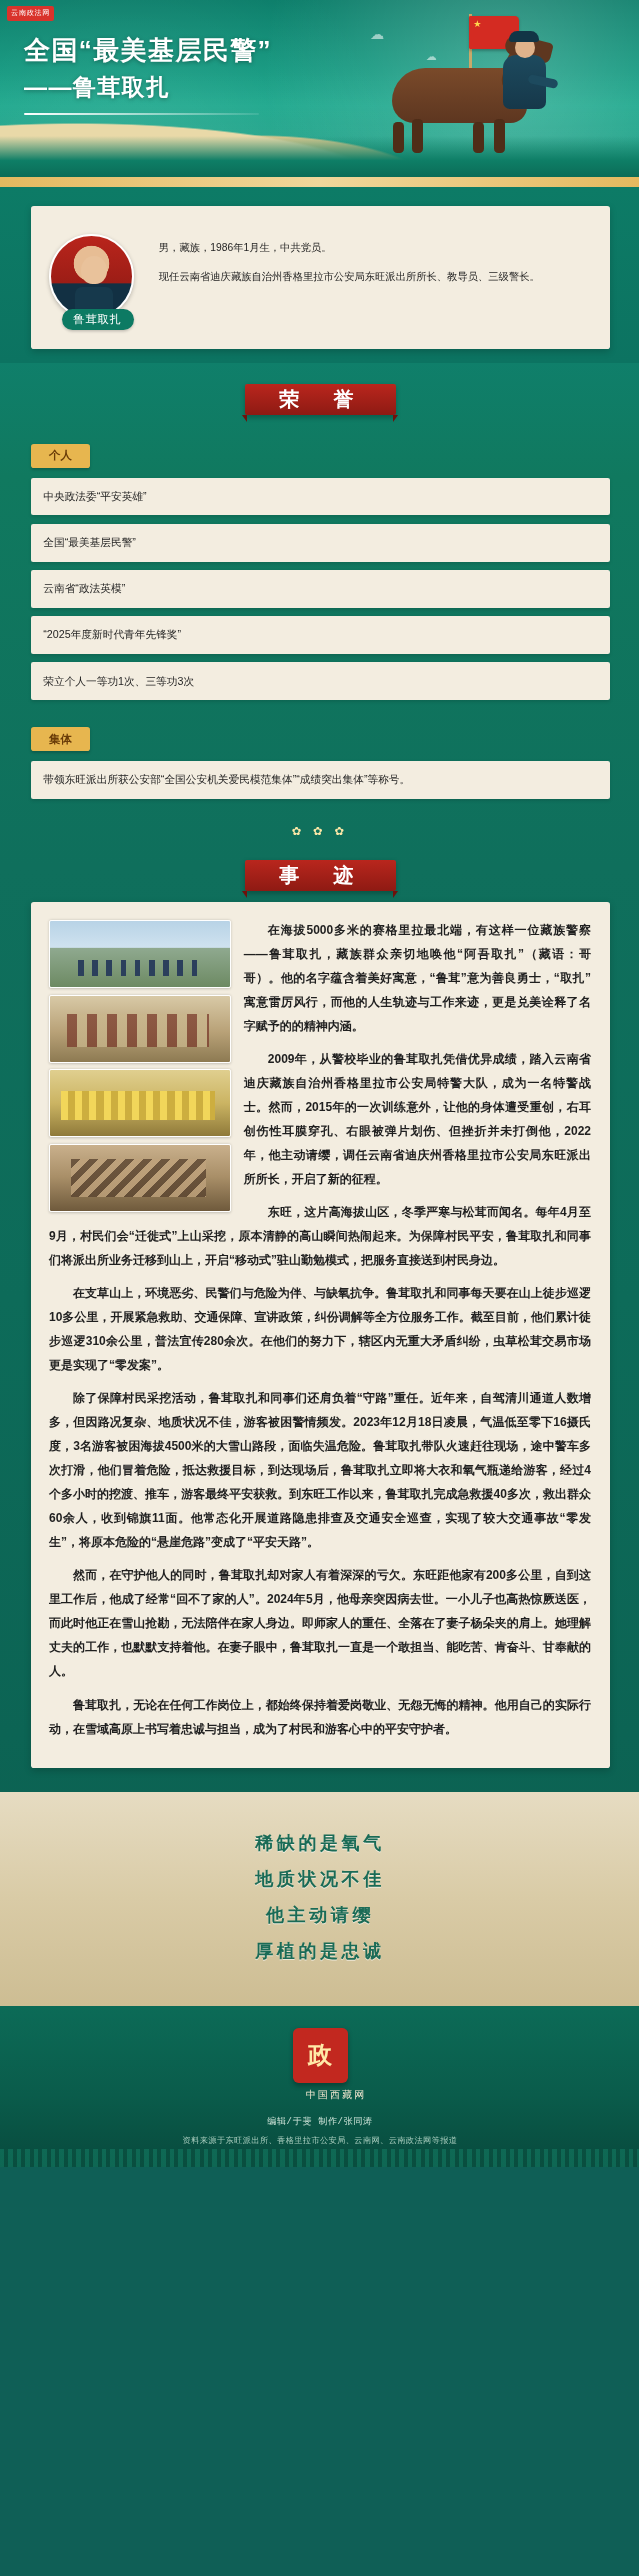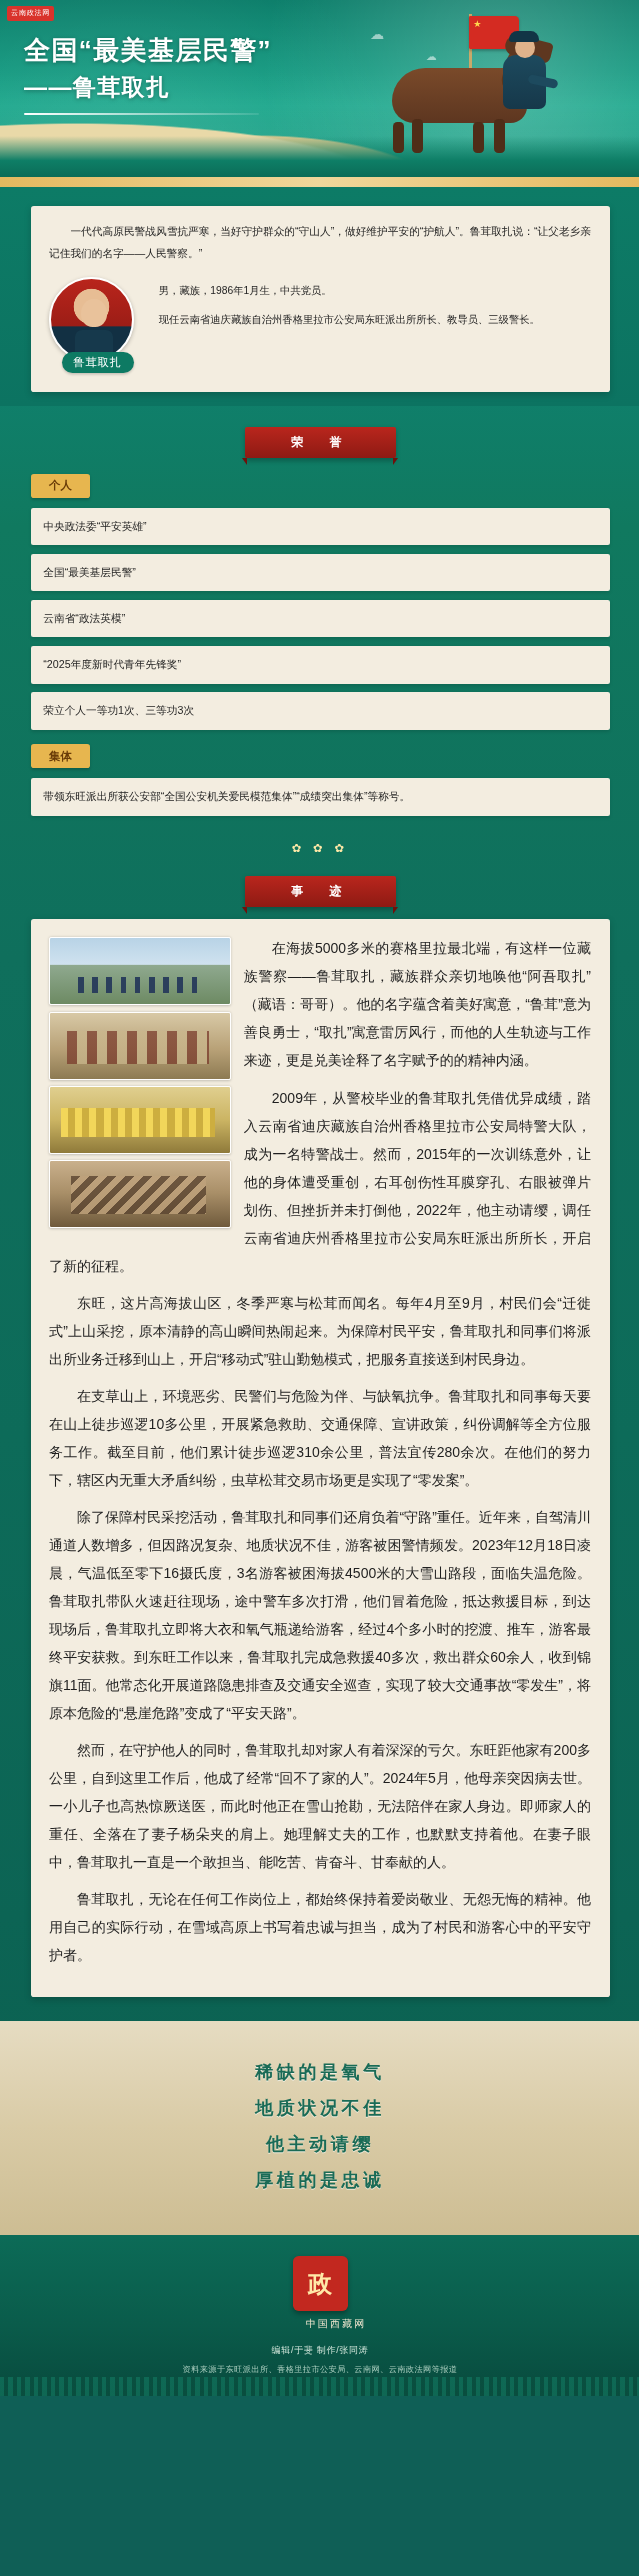--- a/index.html
+++ b/index.html
@@ -177,21 +177,21 @@
 
   
   .section-head {
     display: flex; justify-content: center; padding: 21.3px 0 5.7px 0;
   }
   .ribbon {
     position: relative; min-width: 151px; height: 31px;
     background: linear-gradient(180deg, #b9261d, #8e1a13);
     border-radius: 2.1px;
     display: flex; align-items: center; justify-content: center;
-    color: #fff; font-size: 12px; letter-spacing: 7.1px; font-weight: bold;
+    color: #fff; font-size: 20px; letter-spacing: 7.1px; font-weight: bold;
     box-shadow: 0 2.1px 5.7px rgba(0,0,0,0.25);
   }
   .ribbon::before, .ribbon::after {
     content: ""; position: absolute; top: 6.4px; width: 18.5px; height: 18.5px;
     background: #7e140e; transform: rotate(45deg); z-index: -1;
   }
   .ribbon::before { left: -8.5px; } .ribbon::after { right: -8.5px; }
   .ribbon-tail-l, .ribbon-tail-r {
     position: absolute; top: 31px; width: 0; height: 0;
     border-style: solid;
@@ -201,21 +201,21 @@
 
   .butterflies { text-align: center; color: #ffe9a8; font-size: 11.4px; letter-spacing: 4.3px; margin-top: 10px; }
 
   
   .honor-wrap { width: 579px; margin: 4.3px auto 0 auto; padding-bottom: 7.1px; }
   .sub-tag {
     display: inline-block;
     background: #e7b64f; color: #6a3c08;
     font-size: 11.4px; font-weight: bold;
     padding: 4.3px 18.5px; border-radius: 2.8px;
-    margin: 6px 0 10px 0;
+    margin: 19px 0 10px 0;
     box-shadow: 0 1.4px 2.8px rgba(0,0,0,0.2);
   }
   .honor-item {
     background: #f3ede0;
     border-radius: 2.1px;
     padding: 9.2px 12.8px;
     margin-bottom: 8.5px;
     font-size: 10.7px; line-height: 1.8;
     color: #1f1f1f;
     box-shadow: 0 1.4px 3.6px rgba(0,0,0,0.12);
@@ -238,22 +238,22 @@
   .ph1 { background: linear-gradient(180deg, #b8d3e6 0%, #cfe2ef 40%, #8fa98f 41%, #6d8a63 100%); }
   .ph1::after { content:""; position:absolute; left:28.4px; bottom:11.4px; width:121px; height:15.6px; background:repeating-linear-gradient(90deg,#2b3f5c 0 5.7px, transparent 5.7px 14.2px); }
   .ph2 { background: linear-gradient(180deg, #d8c9a6 0%, #b8a177 55%, #8d7a52 100%); }
   .ph2::after { content:""; position:absolute; left:17px; top:18.5px; width:142px; height:33px; background:repeating-linear-gradient(90deg,#7a3b2c 0 10px, #c9b68c 10px 20px); opacity:.75; }
   .ph3 { background: linear-gradient(180deg, #e0cf8f 0%, #cbb463 50%, #8f7a3a 100%); }
   .ph3::after { content:""; position:absolute; left:11.4px; top:21.3px; width:154px; height:28.4px; background:repeating-linear-gradient(90deg,#f2d65a 0 7.1px, #cdae3f 7.1px 14.2px); }
   .ph4 { background: linear-gradient(180deg, #c9b08c 0%, #a98f68 48%, #6f5a3c 100%); }
   .ph4::after { content:""; position:absolute; left:21.3px; top:14.2px; width:135px; height:38px; background:repeating-linear-gradient(135deg,#5a4430 0 6.4px, #bfa27c 6.4px 12.8px); opacity:.8; }
   .deeds-card p {
     margin: 0 0 9.2px 0;
-    font-size: 14px; line-height: 2.0; color: #1f1f1f;
-    text-indent: 2em; text-align: justify;
+    font-size: 12px; line-height: 2.0; color: #1f1f1f;
+    text-indent: 2em; text-align: justify; font-weight: bold;
   }
   .clearfix::after { content: ""; display: block; clear: both; }
 
   
   .slogan {
     margin-top: 24px;
     background: linear-gradient(180deg, #e6dcc2 0%, #d9cba6 50%, #cdbd93 100%);
     padding: 33px 0 37px 0;
     text-align: center;
   }
@@ -269,21 +269,21 @@
     padding: 21.3px 0 18.5px 0; text-align: center; position: relative;
   }
   .footer-logo {
     width: 55px; height: 55px; margin: 0 auto 5.7px auto;
     background: #c2281f; border-radius: 5.7px;
     display: flex; align-items: center; justify-content: center;
     color: #ffe9a8; font-size: 24px; font-weight: bold;
     box-shadow: 0 2.1px 5.7px rgba(0,0,0,0.3);
   }
   .footer-site { color: #f0e6cf; font-size: 10px; letter-spacing: 2.1px; margin-bottom: 12.8px; margin-left: 32px; }
-  .footer-credit { color: #cfe4d9; font-size: 9px; letter-spacing: 0.7px; margin-bottom: 5.7px; }
+  .footer-credit { color: #cfe4d9; font-size: 9px; letter-spacing: 0.7px; margin-bottom: 5.7px; font-family: Liberation Mono, monospace; }
   .footer-note { color: #a9cdbe; font-size: 8.2px; letter-spacing: 0.4px; line-height: 1.8; padding: 0 12px; }
   .footer-grass {
     position: absolute; bottom: 0; left: 0; width: 640px; height: 18.5px;
     background: repeating-linear-gradient(90deg, rgba(18,120,96,0.9) 0 4.3px, rgba(10,80,64,0.9) 4.3px 8.5px);
     opacity: .7;
   }
 </style>
 </head>
 <body>
 
@@ -320,21 +320,20 @@
       <div class="hero-title">全国“最美基层民警”</div>
       <div class="hero-sub">——鲁茸取扎</div>
       <div class="hero-rule"></div>
     </div>
   </div>
 
   <div class="band-top"></div>
 
   <div class="quote-wrap">
     <div class="quote-card">
-      <div class="quote-text">一代代高原民警战风雪抗严寒，当好守护群众的“守山人”，做好维护平安的“护航人”。鲁茸取扎说：“让父老乡亲记住我们的名字——人民警察。”</div>
 
       <div class="person-row">
         <div class="portrait">
           <div class="portrait-photo"></div>
           <div class="name-pill">鲁茸取扎</div>
         </div>
         <div class="person-info">
           <p>男，藏族，1986年1月生，中共党员。</p>
           <p>现任云南省迪庆藏族自治州香格里拉市公安局东旺派出所所长、教导员、三级警长。</p>
         </div>

